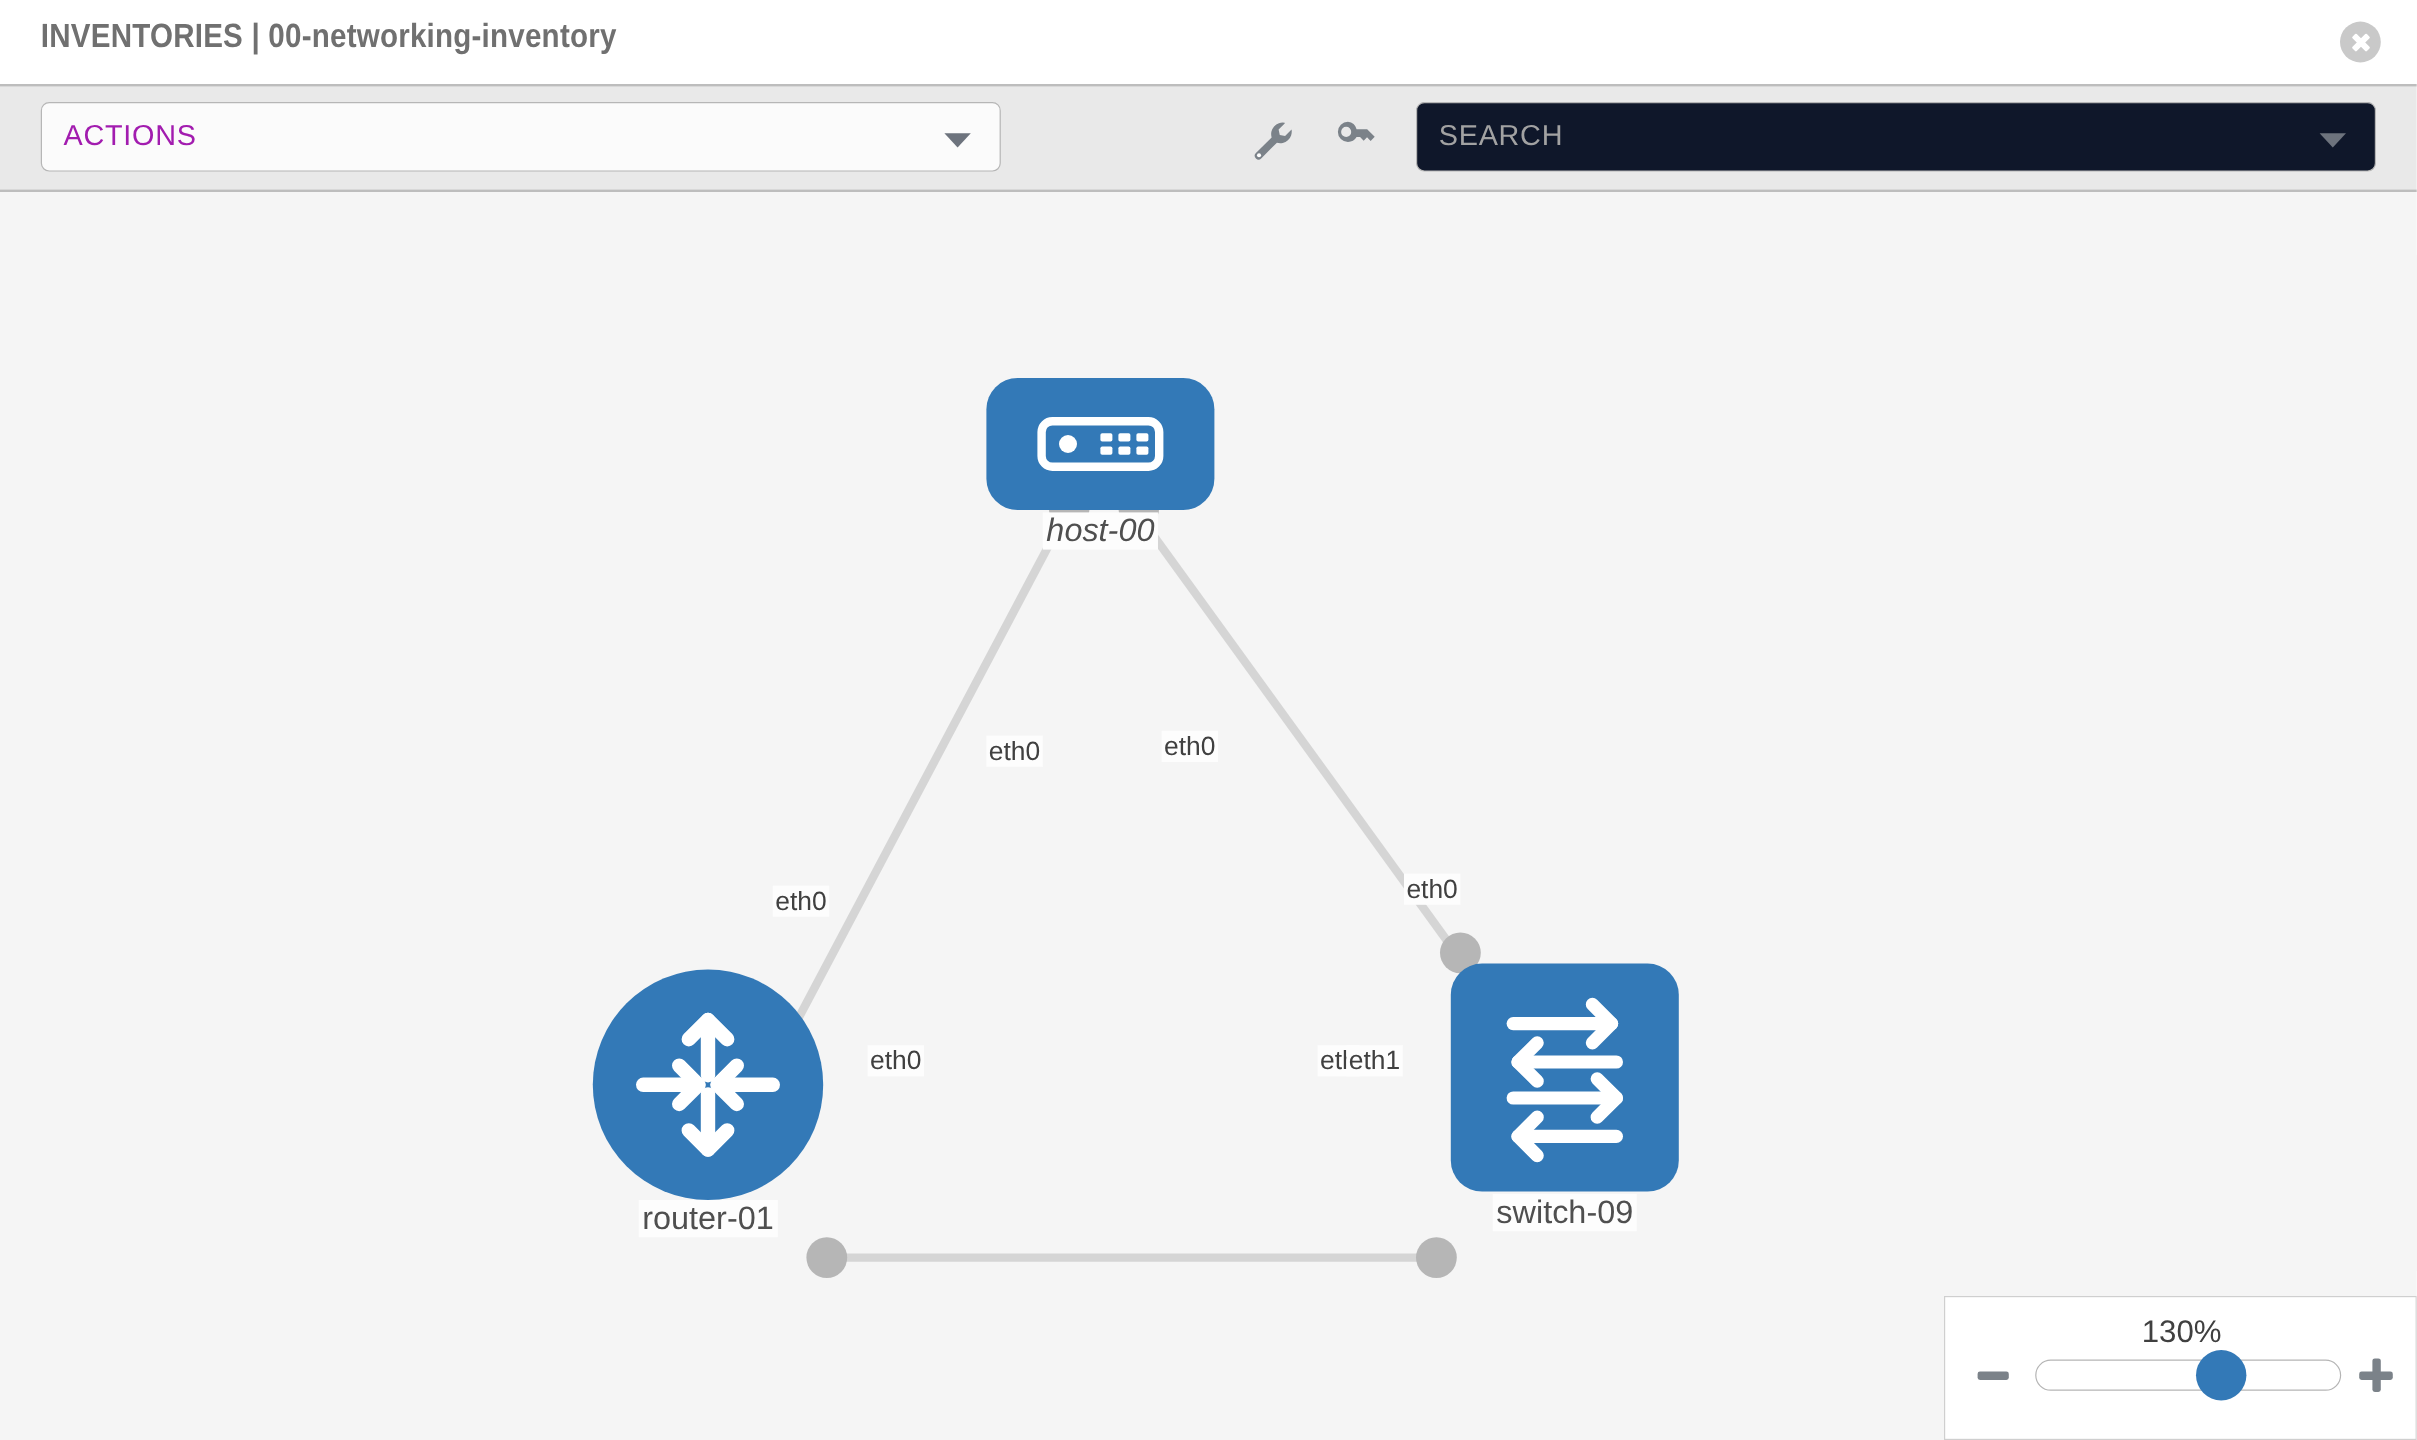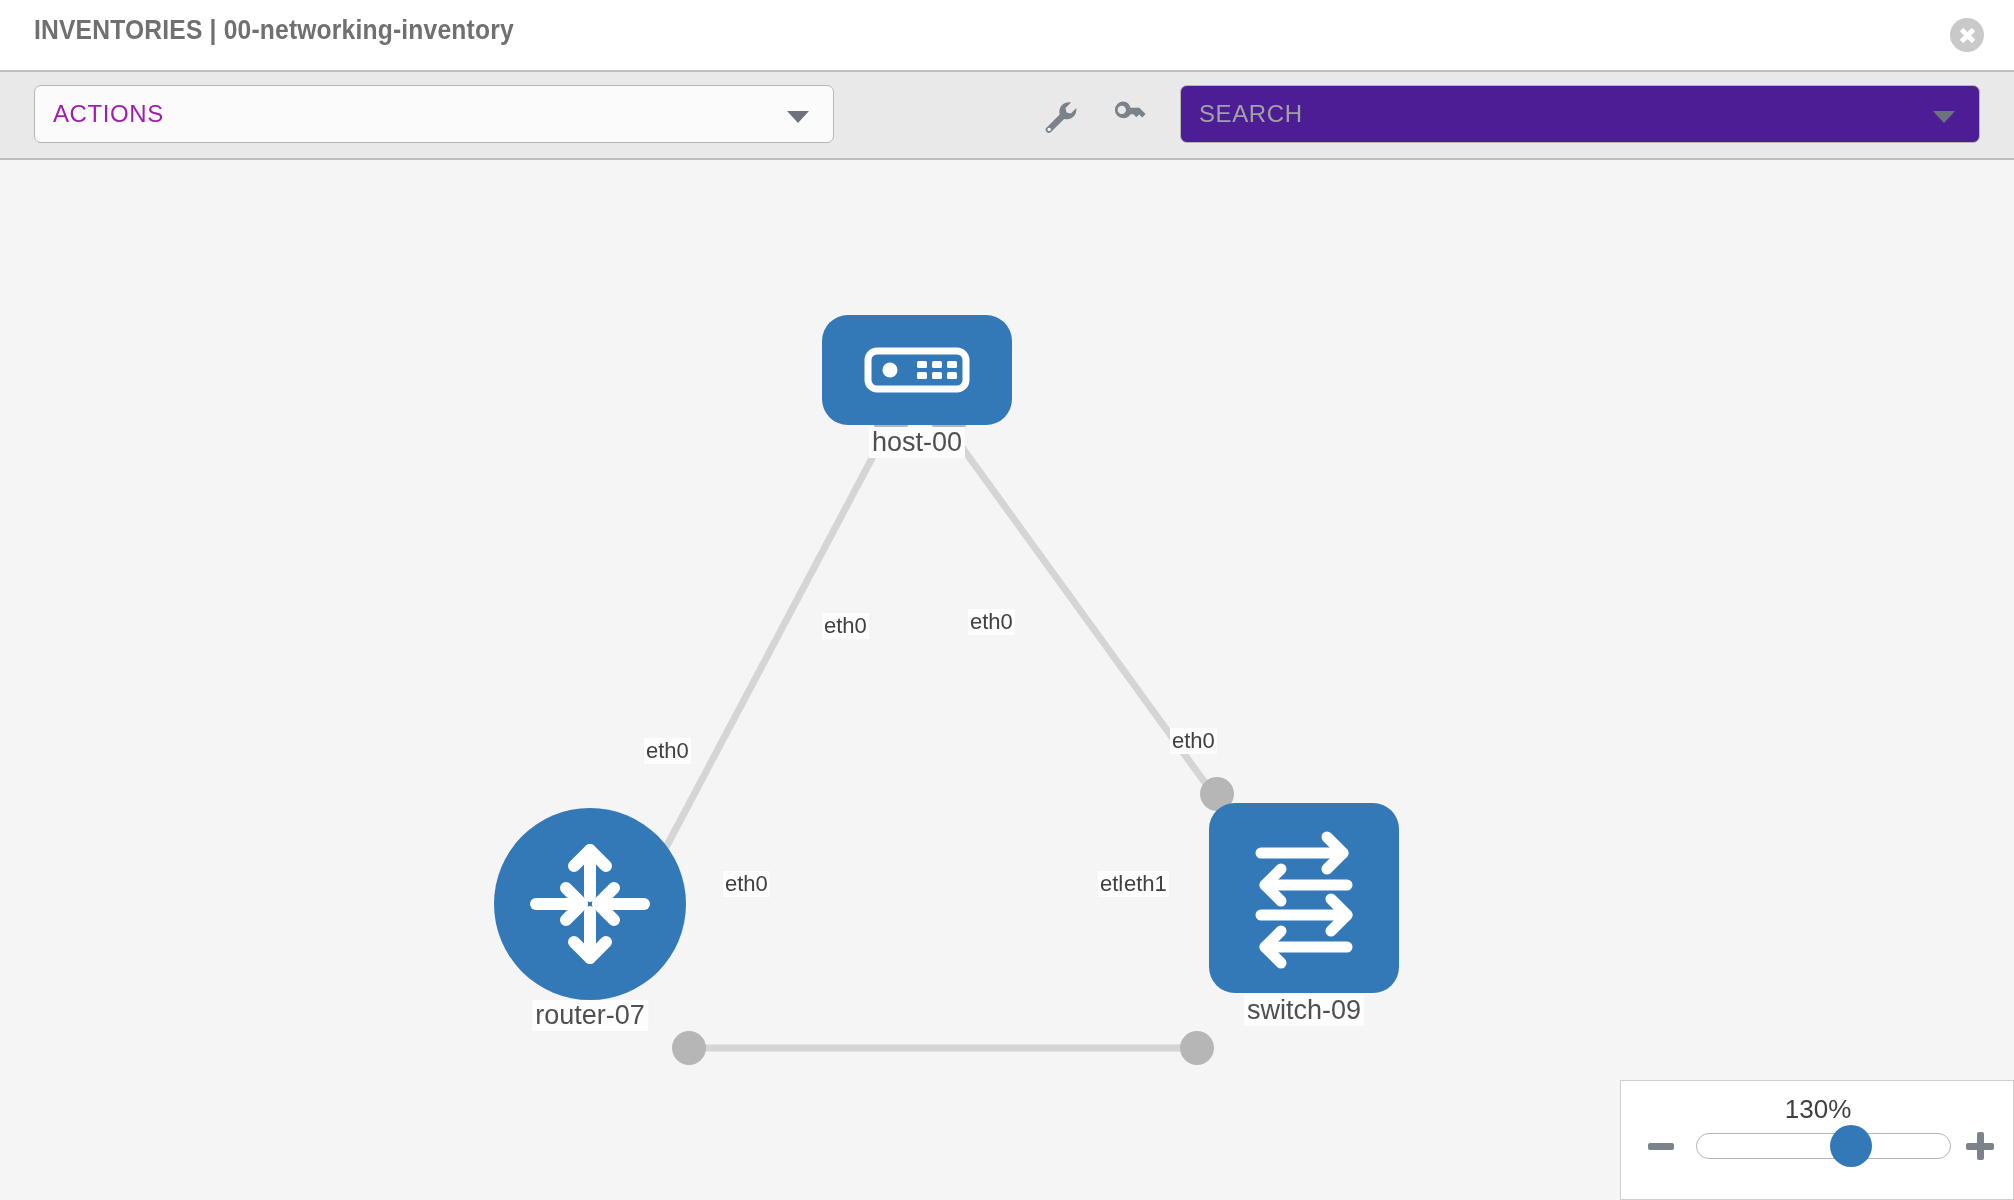--- a/index.html
+++ b/index.html
@@ -118,21 +118,21 @@
   .tool-icon.wrench { left: 1040px; }
   .tool-icon.key    { left: 1108px; }
   .tool-icon svg { display: block; }
 
   .search-box {
     position: absolute;
     left: 1180px;
     top: 13px;
     width: 800px;
     height: 58px;
-    background: #4c1d95;
+    background: #0f172a;
     border: 1px solid #b6b6b6;
     border-radius: 7px;
     box-sizing: border-box;
     cursor: text;
   }
   .search-box .label {
     position: absolute;
     left: 18px;
     top: 14px;
     font-size: 24px;
@@ -337,21 +337,21 @@
           <g fill="#ffffff">
             <rect x="95" y="46" width="10" height="7" rx="1.5"></rect>
             <rect x="110" y="46" width="10" height="7" rx="1.5"></rect>
             <rect x="125" y="46" width="10" height="7" rx="1.5"></rect>
             <rect x="95" y="57" width="10" height="7" rx="1.5"></rect>
             <rect x="110" y="57" width="10" height="7" rx="1.5"></rect>
             <rect x="125" y="57" width="10" height="7" rx="1.5"></rect>
           </g>
         </svg>
       </div>
-      <div class="node-label" style="top:112px;">host-00</div>
+      <div class="node-label" style="top:112px;font-style:italic;">host-00</div>
     </div>
 
     <div class="node" style="left:494px; top:648px; width:192px; height:192px; z-index:5;">
       <div class="node-shape circle" style="width:192px; height:192px;">
         <svg width="192" height="192" viewBox="0 0 192 192">
           <g stroke="#ffffff" stroke-width="12" stroke-linecap="round" stroke-linejoin="round" fill="none">
 
             <line x1="96" y1="88" x2="96" y2="42"></line>
             <polyline points="80,58 96,42 112,58"></polyline>
 
@@ -359,21 +359,21 @@
             <polyline points="80,134 96,150 112,134"></polyline>
 
             <line x1="42" y1="96" x2="88" y2="96"></line>
             <polyline points="72,80 88,96 72,112"></polyline>
 
             <line x1="150" y1="96" x2="104" y2="96"></line>
             <polyline points="120,80 104,96 120,112"></polyline>
           </g>
         </svg>
       </div>
-      <div class="node-label" style="top:192px;">router-07</div>
+      <div class="node-label" style="top:192px;">router-01</div>
     </div>
 
     <div class="node" style="left:1209px; top:643px; width:190px; height:190px; z-index:5;">
       <div class="node-shape rounded" style="width:190px; height:190px;">
         <svg width="190" height="190" viewBox="0 0 190 190">
           <g stroke="#ffffff" stroke-width="11" stroke-linecap="round" stroke-linejoin="round" fill="none">
 
             <line x1="52" y1="50" x2="134" y2="50"></line>
             <polyline points="118,34 134,50 118,66"></polyline>
 

